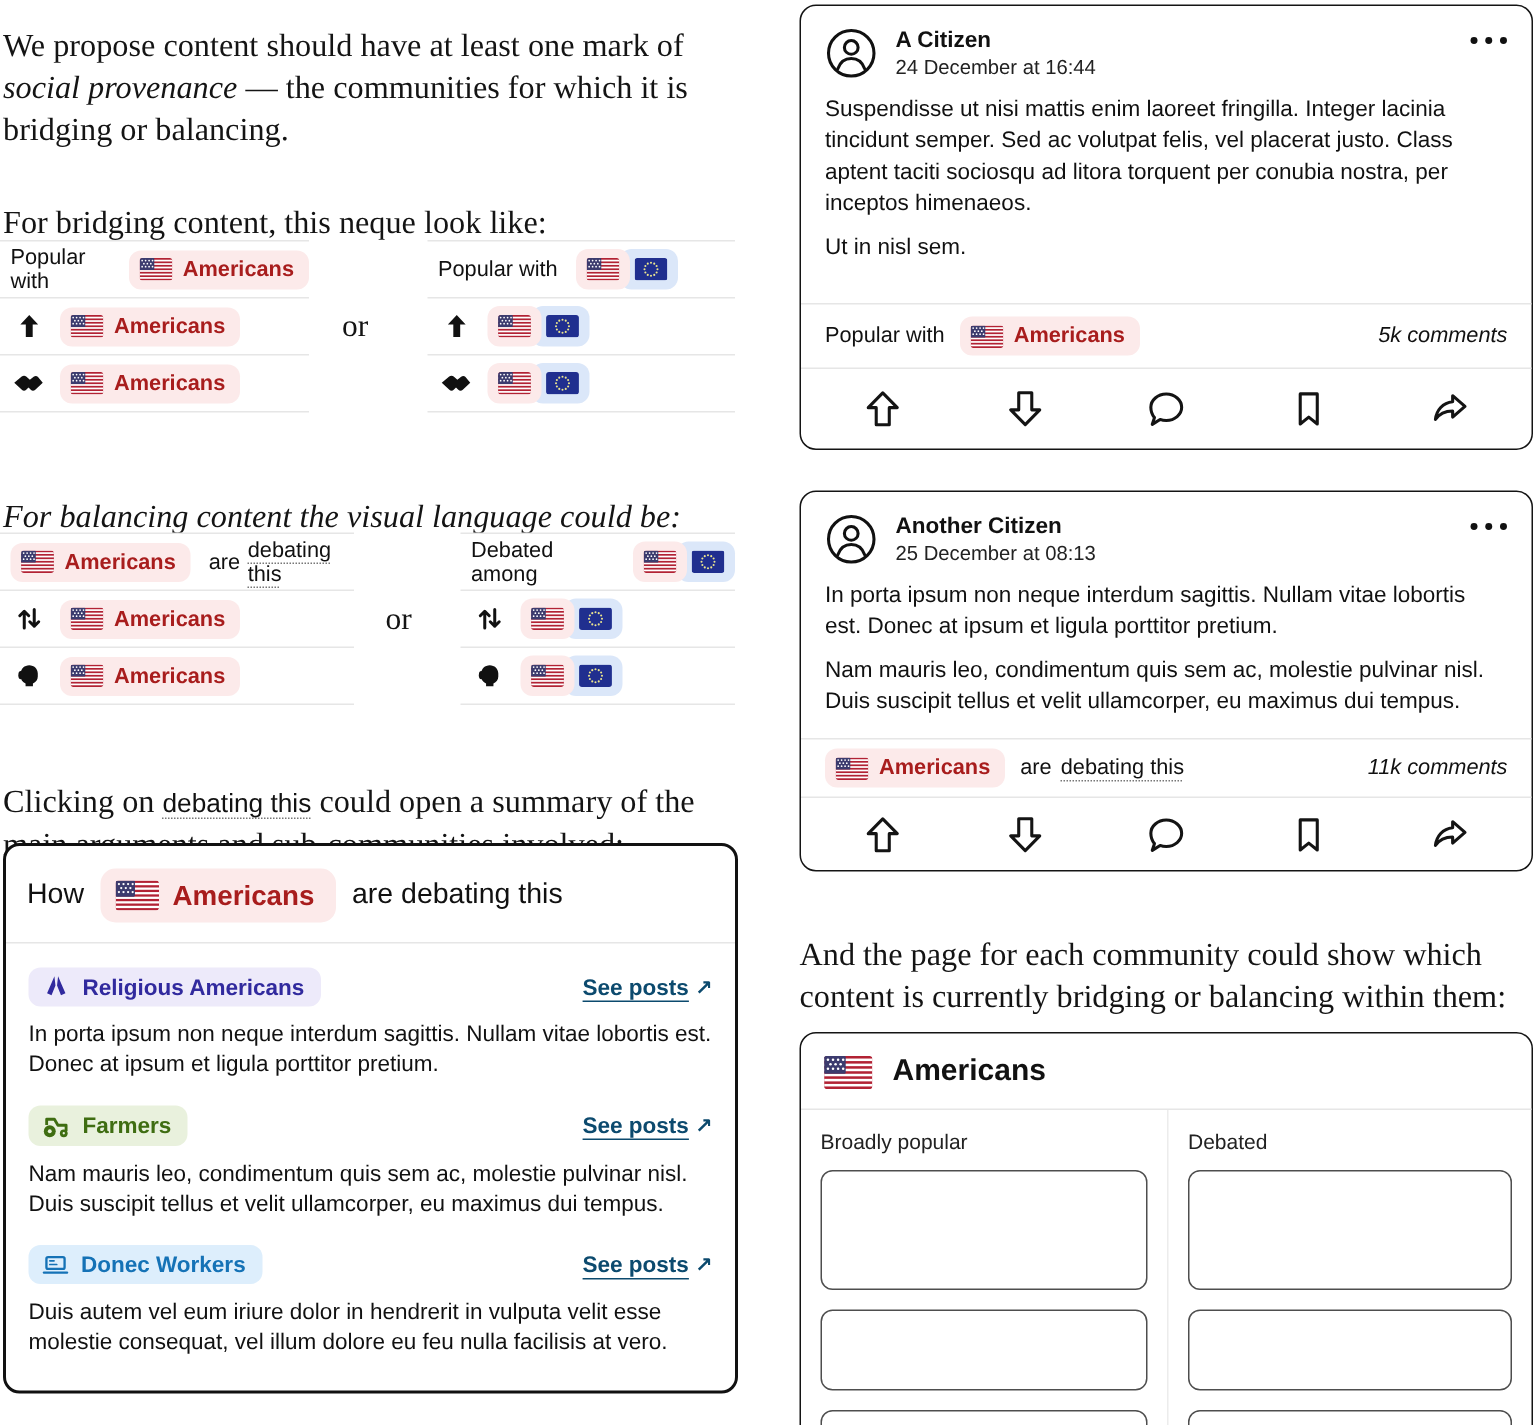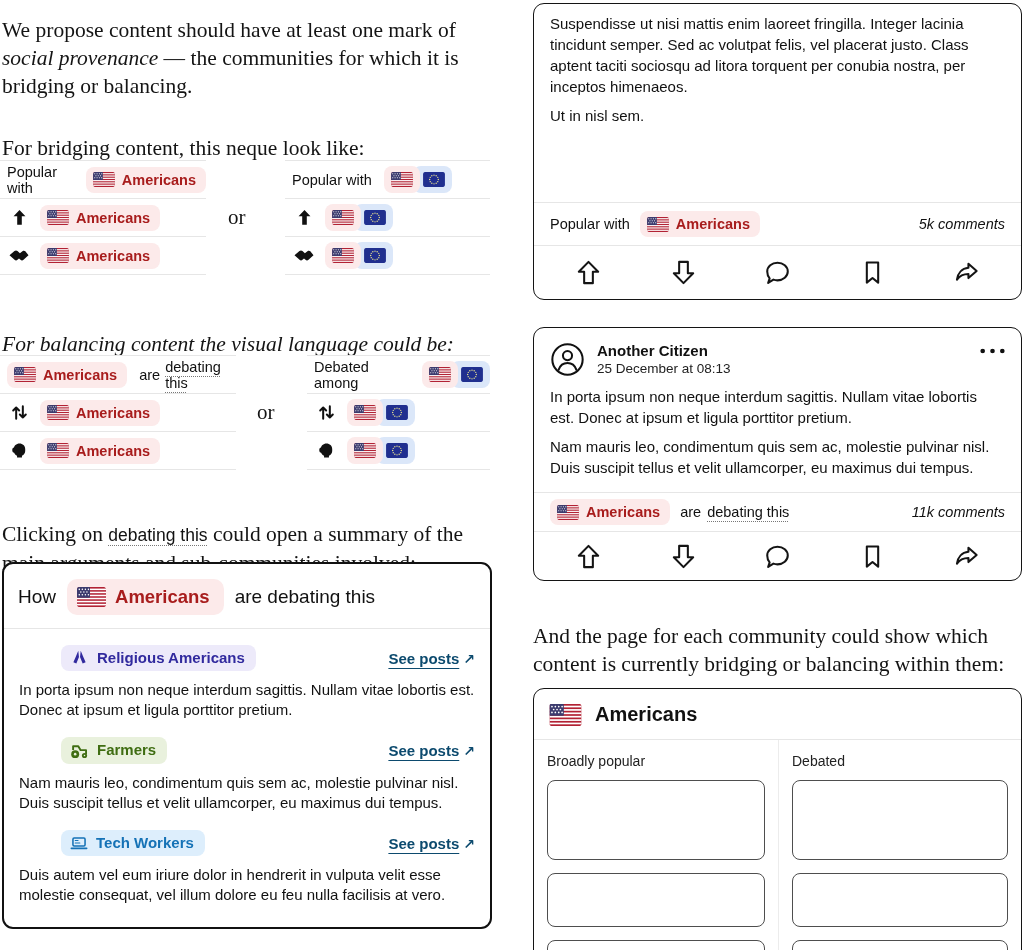--- a/index.html
+++ b/index.html
@@ -22,21 +22,21 @@
   .dotted{text-decoration:underline dotted;text-decoration-color:#777;text-decoration-thickness:1px;text-underline-offset:4px;}
   .sanslink{font-family:"Liberation Sans","DejaVu Sans",sans-serif;font-size:17.5px;color:#111;}
   
   .modal{position:absolute;left:2px;top:562px;width:486px;height:363px;border:2px solid #111;border-radius:11px;background:#fff;box-sizing:content-box;}
   .modal-head{display:flex;align-items:center;gap:11px;padding:15px 14px 13px;font-size:19px;color:#111;}
   .modal-pill{display:inline-flex;align-items:center;gap:9px;background:#fceaea;border-radius:10px;padding:7px 14px 7px 10px;}
   .modal-pill .ptxt{color:#a81d1d;font-weight:600;font-size:18.5px;}
   .divider{border-top:1px solid #e6e6e6;}
   .modal-body{padding:16px 15px 0;}
   .secrow{display:flex;align-items:center;justify-content:space-between;margin-bottom:9px;}
-  .tag{display:inline-flex;gap:7px;border-radius:8px;padding:4px 11px 4px 8px;font-size:15px;font-weight:600;margin-left:42px;}
+  .tag{display:inline-flex;align-items:center;gap:7px;border-radius:8px;padding:4px 11px 4px 8px;font-size:15px;font-weight:600;}
   .tag.religious{background:#edeafa;color:#312a9e;}
   .tag.farmers{background:#e9f1dd;color:#3f6d12;}
   .tag.tech{background:#ddeefc;color:#1572b6;}
   .seeposts{font-size:15px;font-weight:600;color:#0c4a6e;cursor:pointer;}
   .seeposts .lbl{text-decoration:underline;text-underline-offset:4px;text-decoration-thickness:1px;}
   .seeposts .arr{margin-left:4px;text-decoration:none;font-size:14px;}
   .secdesc{font-size:15px;line-height:20px;color:#111;margin:0 0 17px;}
   
   .post{position:absolute;left:533px;width:487px;border:1.6px solid #141414;border-radius:11px;background:#fff;display:flex;flex-direction:column;box-sizing:content-box;}
   .post-head{display:flex;align-items:flex-start;padding:14px 16px 0;}
@@ -392,29 +392,45 @@
           <span>Farmers</span>
         </span>
         <span class="seeposts"><span class="lbl">See posts</span><span class="arr">↗</span></span>
       </div>
       <p class="secdesc">Nam mauris leo, condimentum quis sem ac, molestie pulvinar nisl. Duis suscipit tellus et velit ullamcorper, eu maximus dui tempus.</p>
       <div class="secrow">
         <span class="tag tech">
           <svg viewBox="0 0 24 22" width="20" height="18" style="color:#1572b6">
               <use href="#i-laptop"></use>
             </svg>
-          <span>Tech Workers</span>
+          <span>Donec Workers</span>
         </span>
         <span class="seeposts"><span class="lbl">See posts</span><span class="arr">↗</span></span>
       </div>
       <p class="secdesc">Duis autem vel eum iriure dolor in hendrerit in vulputa velit esse molestie consequat, vel illum dolore eu feu nulla facilisis at vero.</p>
     </div>
   </div>
 
   <div class="post" style="top:3px;height:295px;">
+    <div class="post-head">
+      <span style="color:#111">
+          <svg viewBox="0 0 36 36" width="35" height="35">
+            <use href="#i-avatar"></use>
+          </svg>
+        </span>
+      <div class="post-id">
+        <div class="post-author">A Citizen</div>
+        <div class="post-date">24 December at 16:44</div>
+      </div>
+      <span class="kebab">
+          <svg viewBox="0 0 28 6" width="25" height="6">
+            <use href="#i-kebab"></use>
+          </svg>
+        </span>
+    </div>
     <div class="post-body">
       <p>Suspendisse ut nisi mattis enim laoreet fringilla. Integer lacinia tincidunt semper. Sed ac volutpat felis, vel placerat justo. Class aptent taciti sociosqu ad litora torquent per conubia nostra, per inceptos himenaeos.</p>
       <p>Ut in nisl sem.</p>
     </div>
     <div class="divider"></div>
     <div class="post-footer">
       <span class="footer-label">Popular with</span>
       <span class="pill">
         <svg class="flag" viewBox="0 0 38 26" width="22" height="15">
             <use href="#us-flag"></use>

